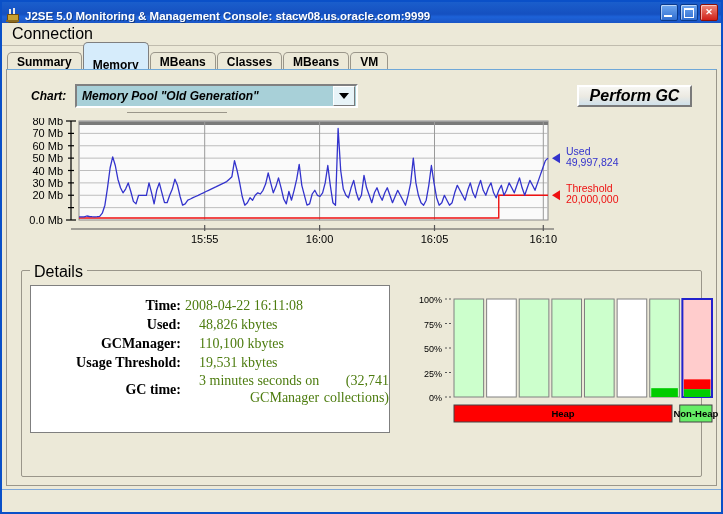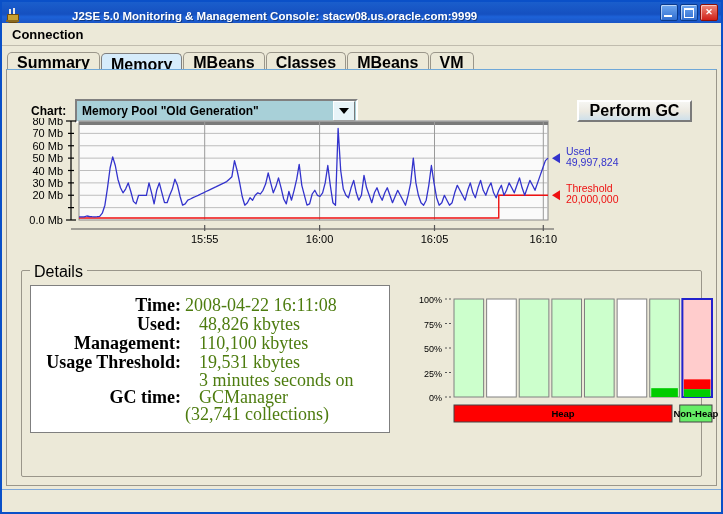--- a/index.html
+++ b/index.html
@@ -11,21 +11,21 @@
   .window{
     position:absolute;left:0;top:0;width:723px;height:514px;
     background:#ece9d8;
     border:2px solid #0a50c8;
     box-sizing:border-box;
   }
   
   .titlebar{
     position:absolute;left:0;top:0;right:0;height:27px;
     background:linear-gradient(to bottom,#1a5ecc 0%,#1550c0 45%,#1d62d8 55%,#1648b4 100%);
-    display:flex;align-items:center;gap:47px;
+    display:flex;align-items:center;
   }
   .tb-icon{
     width:16px;height:16px;margin-left:3px;margin-right:4px;
     position:relative;flex:0 0 auto;
   }
   .tb-icon .cup{
     position:absolute;left:2px;top:6px;width:10px;height:7px;
     background:#c8a030;border:1px solid #6b4a10;border-radius:0 0 3px 3px;
   }
   .tb-icon .steam{
@@ -56,48 +56,48 @@
   }
   .tb-btn .min-bar{position:absolute;left:3px;bottom:3px;width:8px;height:2px;background:#fff;}
   .tb-btn .max-box{position:absolute;left:3px;top:3px;width:8px;height:7px;border:1px solid #fff;border-top-width:2px;}
   
   .menubar{
     position:absolute;left:0;top:21px;right:0;height:22px;
     background:#ece9d8;border-bottom:1px solid #c0bcae;
     display:flex;align-items:center;
   }
   .menu-item{
-    font-size:13px;color:#000;padding:2px 7px;margin-left:3px;font-weight:bold;
+    font-size:16px;color:#000;padding:2px 7px;margin-left:3px;
   }
   
   .tabbar{
     position:absolute;left:0;top:44px;right:0;height:24px;
     background:#ece9d8;
     display:flex;align-items:flex-end;padding-left:5px;
   }
   .tab{
-    font-size:16px;font-weight:bold;color:#000;
+    font-size:12px;font-weight:bold;color:#000;
     padding:3px 9px 3px 9px;height:18px;box-sizing:border-box;
     background:#ece9d8;
     border:1px solid #9a968a;border-bottom:none;
     border-radius:5px 5px 0 0;
     margin-right:1px;line-height:13px;
     position:relative;
   }
   .tab.active{
     background:#d6ecfb;border-color:#7f7f7f;
-    height:17px;padding-top:4px;margin-top:28px;
+    height:28px;padding-top:16px;margin-top:28px;
   }
   .tabpanel{
     position:absolute;left:4px;top:67px;right:4px;bottom:26px;
     background:#ece9d8;border:1px solid #9a968a;border-top:1px solid #6fa8d8;
     box-sizing:border-box;
   }
   
-  .chart-controls{position:absolute;left:0;top:28px;right:0;height:28px;}
+  .chart-controls{position:absolute;left:0;top:13px;right:0;height:28px;font-style:italic;}
   .chart-label{
     position:absolute;left:24px;top:6px;font-size:12px;font-weight:bold;color:#000;
   }
   .combo{
     position:absolute;left:68px;top:1px;width:283px;height:24px;
     border:2px solid; border-color:#808080 #ffffff #ffffff #808080;
     background:#a8d0d8;box-sizing:border-box;display:flex;align-items:center;
   }
   .combo .val{
     flex:1;font-size:12px;font-weight:bold;color:#000;padding-left:5px;
@@ -139,28 +139,28 @@
   .details-inner{
     position:absolute;left:8px;top:14px;right:8px;bottom:8px;
     display:flex;
   }
   .details-box{
     width:360px;height:148px;background:#ffffff;
     border:1px solid #7f7f7f;box-sizing:border-box;
     font-family:"Liberation Serif",serif;
     padding-top:10px;
   }
-  .d-row{display:flex;font-size:18px;line-height:19px;}
+  .d-row{display:flex;font-size:14px;line-height:19px;}
   .d-key{
     width:150px;text-align:right;font-weight:bold;color:#000;padding-right:4px;
   }
   .d-val{flex:1;color:#4d7c0f;font-family:"Liberation Serif",serif;}
   .d-val.num{padding-left:14px;}
   .d-row.gc{align-items:center;}
-  .d-gc-val{display:flex;flex-direction:column;line-height:17px;}
+  .d-gc-val{display:flex;flex-direction:row;line-height:17px;text-align:right;}
   .d-gc-val .l1{padding-left:14px;}
   
   .barchart{
     position:absolute;left:380px;top:0;width:310px;height:150px;
   }
   .bc-svg{display:block;}
   
   .statusbar{
     position:absolute;left:0;right:0;bottom:0;height:22px;
     background:#ece9d8;border-top:1px solid #7fa8d8;
@@ -279,21 +279,21 @@
         <div class="details-box">
           <div class="d-row">
             <div class="d-key">Time:</div>
             <div class="d-val">2008-04-22 16:11:08</div>
           </div>
           <div class="d-row">
             <div class="d-key">Used:</div>
             <div class="d-val num">48,826 kbytes</div>
           </div>
           <div class="d-row">
-            <div class="d-key">Management:</div>
+            <div class="d-key">GCManager:</div>
             <div class="d-val num">110,100 kbytes</div>
           </div>
           <div class="d-row">
             <div class="d-key">Usage Threshold:</div>
             <div class="d-val num">19,531 kbytes</div>
           </div>
           <div class="d-row gc">
             <div class="d-key">GC time:</div>
             <div class="d-val">
               <div class="d-gc-val">

